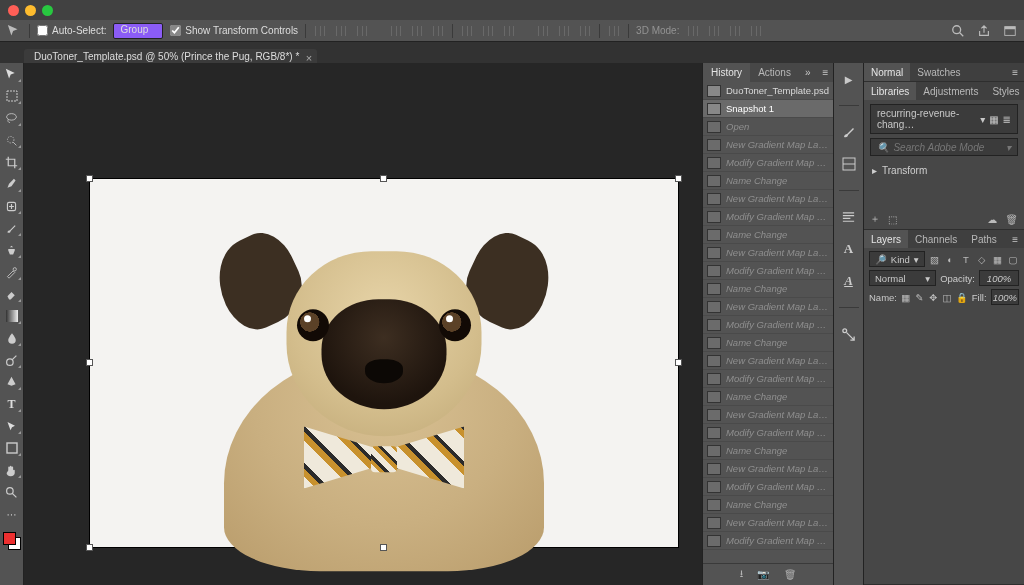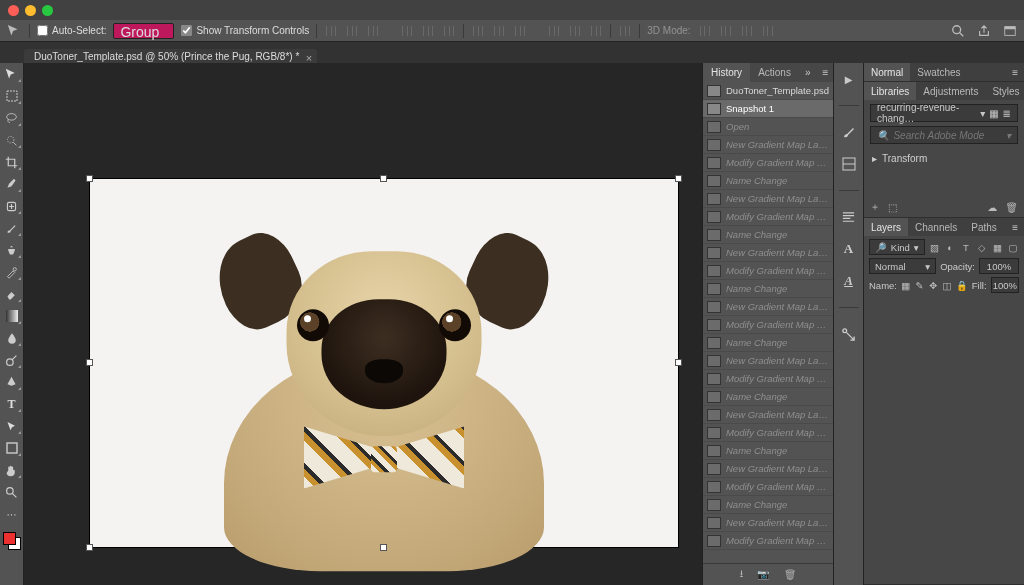--- a/index.html
+++ b/index.html
@@ -10,21 +10,21 @@
   .traffic { display:flex; gap:6px; padding-left:8px; }
   .tl-btn { width:11px; height:11px; border-radius:50%; }
   .tl-close{background:#ff5f57;} .tl-min{background:#febc2e;} .tl-max{background:#28c840;}
   .titlebar .app-title { position:absolute; left:0; right:0; text-align:center; font-size:12px; color:#d0d0d0; pointer-events:none; }
 
   
   .options { height:22px; background:#535353; display:flex; align-items:center; gap:7px; padding:0 6px; border-bottom:1px solid #222; font-size:10px; color:#ddd; }
   .options .sep { width:1px; height:14px; background:#3a3a3a; }
   .opt-icon { width:16px; height:16px; display:flex; align-items:center; justify-content:center; color:#bbb; }
   .opt-icon svg{ width:14px; height:14px; fill:currentColor; }
-  .opt-select { background:#be185d; border:1px solid #222; color:#ddd; font-size:14px; height:16px; padding:0 14px 0 6px; position:relative; border-radius:2px;}
+  .opt-select { background:#8b5cf6; border:1px solid #222; color:#ddd; font-size:10px; height:16px; padding:0 14px 0 6px; position:relative; border-radius:2px;}
   .opt-chk { display:flex; align-items:center; gap:4px; }
   .opt-chk input{ accent-color:#888; width:11px; height:11px; }
   .opt-align { width:14px; height:14px; display:flex; align-items:center; justify-content:center; }
   .opt-align span{ display:block; width:10px; height:10px; background:linear-gradient(#999,#999) left/1px 100% no-repeat,linear-gradient(#999,#999) center/1px 100% no-repeat,linear-gradient(#999,#999) right/1px 100% no-repeat; opacity:.7;}
   .options .right { margin-left:auto; display:flex; gap:10px; align-items:center; }
   .disabled { opacity:.45; }
 
   
   .tabstrip { height:21px; background:#323232; display:flex; align-items:flex-end; padding-left:24px;}
   .doctab { height:14px; background:#3b3b3b; padding:0 18px 0 10px; display:flex; align-items:center; border-top-left-radius:3px; border-top-right-radius:3px; color:#ddd; font-size:10px; position:relative;}
@@ -88,35 +88,35 @@
   .dock{width:30px;background:#535353;display:flex;flex-direction:column;align-items:center;padding-top:6px;gap:12px;border-right:1px solid #222;}
   .dock-ico{width:20px;height:20px;display:flex;align-items:center;justify-content:center;color:#c9c9c9;}
   .dock-sep{width:20px;height:1px;background:#3a3a3a;margin:4px 0;}
 
   
   .right-col{width:160px;background:#474747;display:flex;flex-direction:column;}
   .rc-section{border-bottom:1px solid #2e2e2e;}
   .rc-tabs{display:flex;height:18px;background:#3f3f3f;align-items:center;font-size:10px;}
   .rc-tabs .ptab{padding:0 7px;}
   .libraries-body{background:#474747;padding:4px 6px;font-size:10px;}
-  .lib-select{display:flex;align-items:center;height:18px;background:#3b3b3b;border:1px solid #222;padding:0 6px;justify-content:space-between;margin-bottom:4px;}
+  .lib-select{display:flex;align-items:center;height:30px;background:#3b3b3b;border:1px solid #222;padding:0 6px;justify-content:space-between;margin-bottom:4px;}
   .lib-search{height:18px;background:#3b3b3b;border:1px solid #222;color:#777;padding:0 6px;display:flex;align-items:center;margin-bottom:6px;font-style:italic;}
   .lib-group{display:flex;align-items:center;gap:5px;color:#cfcfcf;padding:3px 2px;}
   .lib-foot{display:flex;align-items:center;height:20px;padding:0 6px;gap:8px;color:#bbb;}
   .lib-foot .sp{flex:1;}
   
   
   .layers-opts{padding:3px 5px;display:flex;flex-direction:column;gap:3px;font-size:9.5px;}
   .layers-row1{display:flex;align-items:center;gap:4px;}
   .layers-row1 .kind{flex:0 0 auto;background:#3b3b3b;border:1px solid #222;height:16px;padding:0 5px;display:flex;align-items:center;gap:4px;}
   .filter-ico{width:14px;height:14px;display:flex;align-items:center;justify-content:center;color:#bbb;}
   .layers-row2{display:flex;align-items:center;gap:4px;}
   .mode-sel{flex:1;background:#3b3b3b;border:1px solid #222;height:16px;padding:0 5px;display:flex;align-items:center;}
   .op-lbl{color:#ccc;}
-  .op-val{background:#3b3b3b;border:1px solid #222;height:16px;width:40px;display:flex;align-items:center;justify-content:center;}
+  .op-val{background:#3b3b3b;border:1px solid #222;height:16px;width:40px;display:flex;align-items:center;justify-content:center;font-style:italic;}
   .lock-row{display:flex;align-items:center;gap:4px;}
   .layer-item{display:flex;align-items:center;height:30px;background:#5a5a5a;border:1px solid #2b2b2b;margin:2px 3px;gap:6px;padding:0 4px;}
   .layer-item.sel{background:#6d6d6d;}
   .eye{width:14px;height:14px;border-radius:50%;border:1px solid #999;position:relative;}
   .eye::after{content:"";position:absolute;inset:3px;border-radius:50%;background:#ccc;}
   .thumb{width:26px;height:22px;background:#dcd6c9;border:1px solid #222;}
   .layer-name{color:#eee;font-size:10px;}
 </style>
 </head>
 <body>

